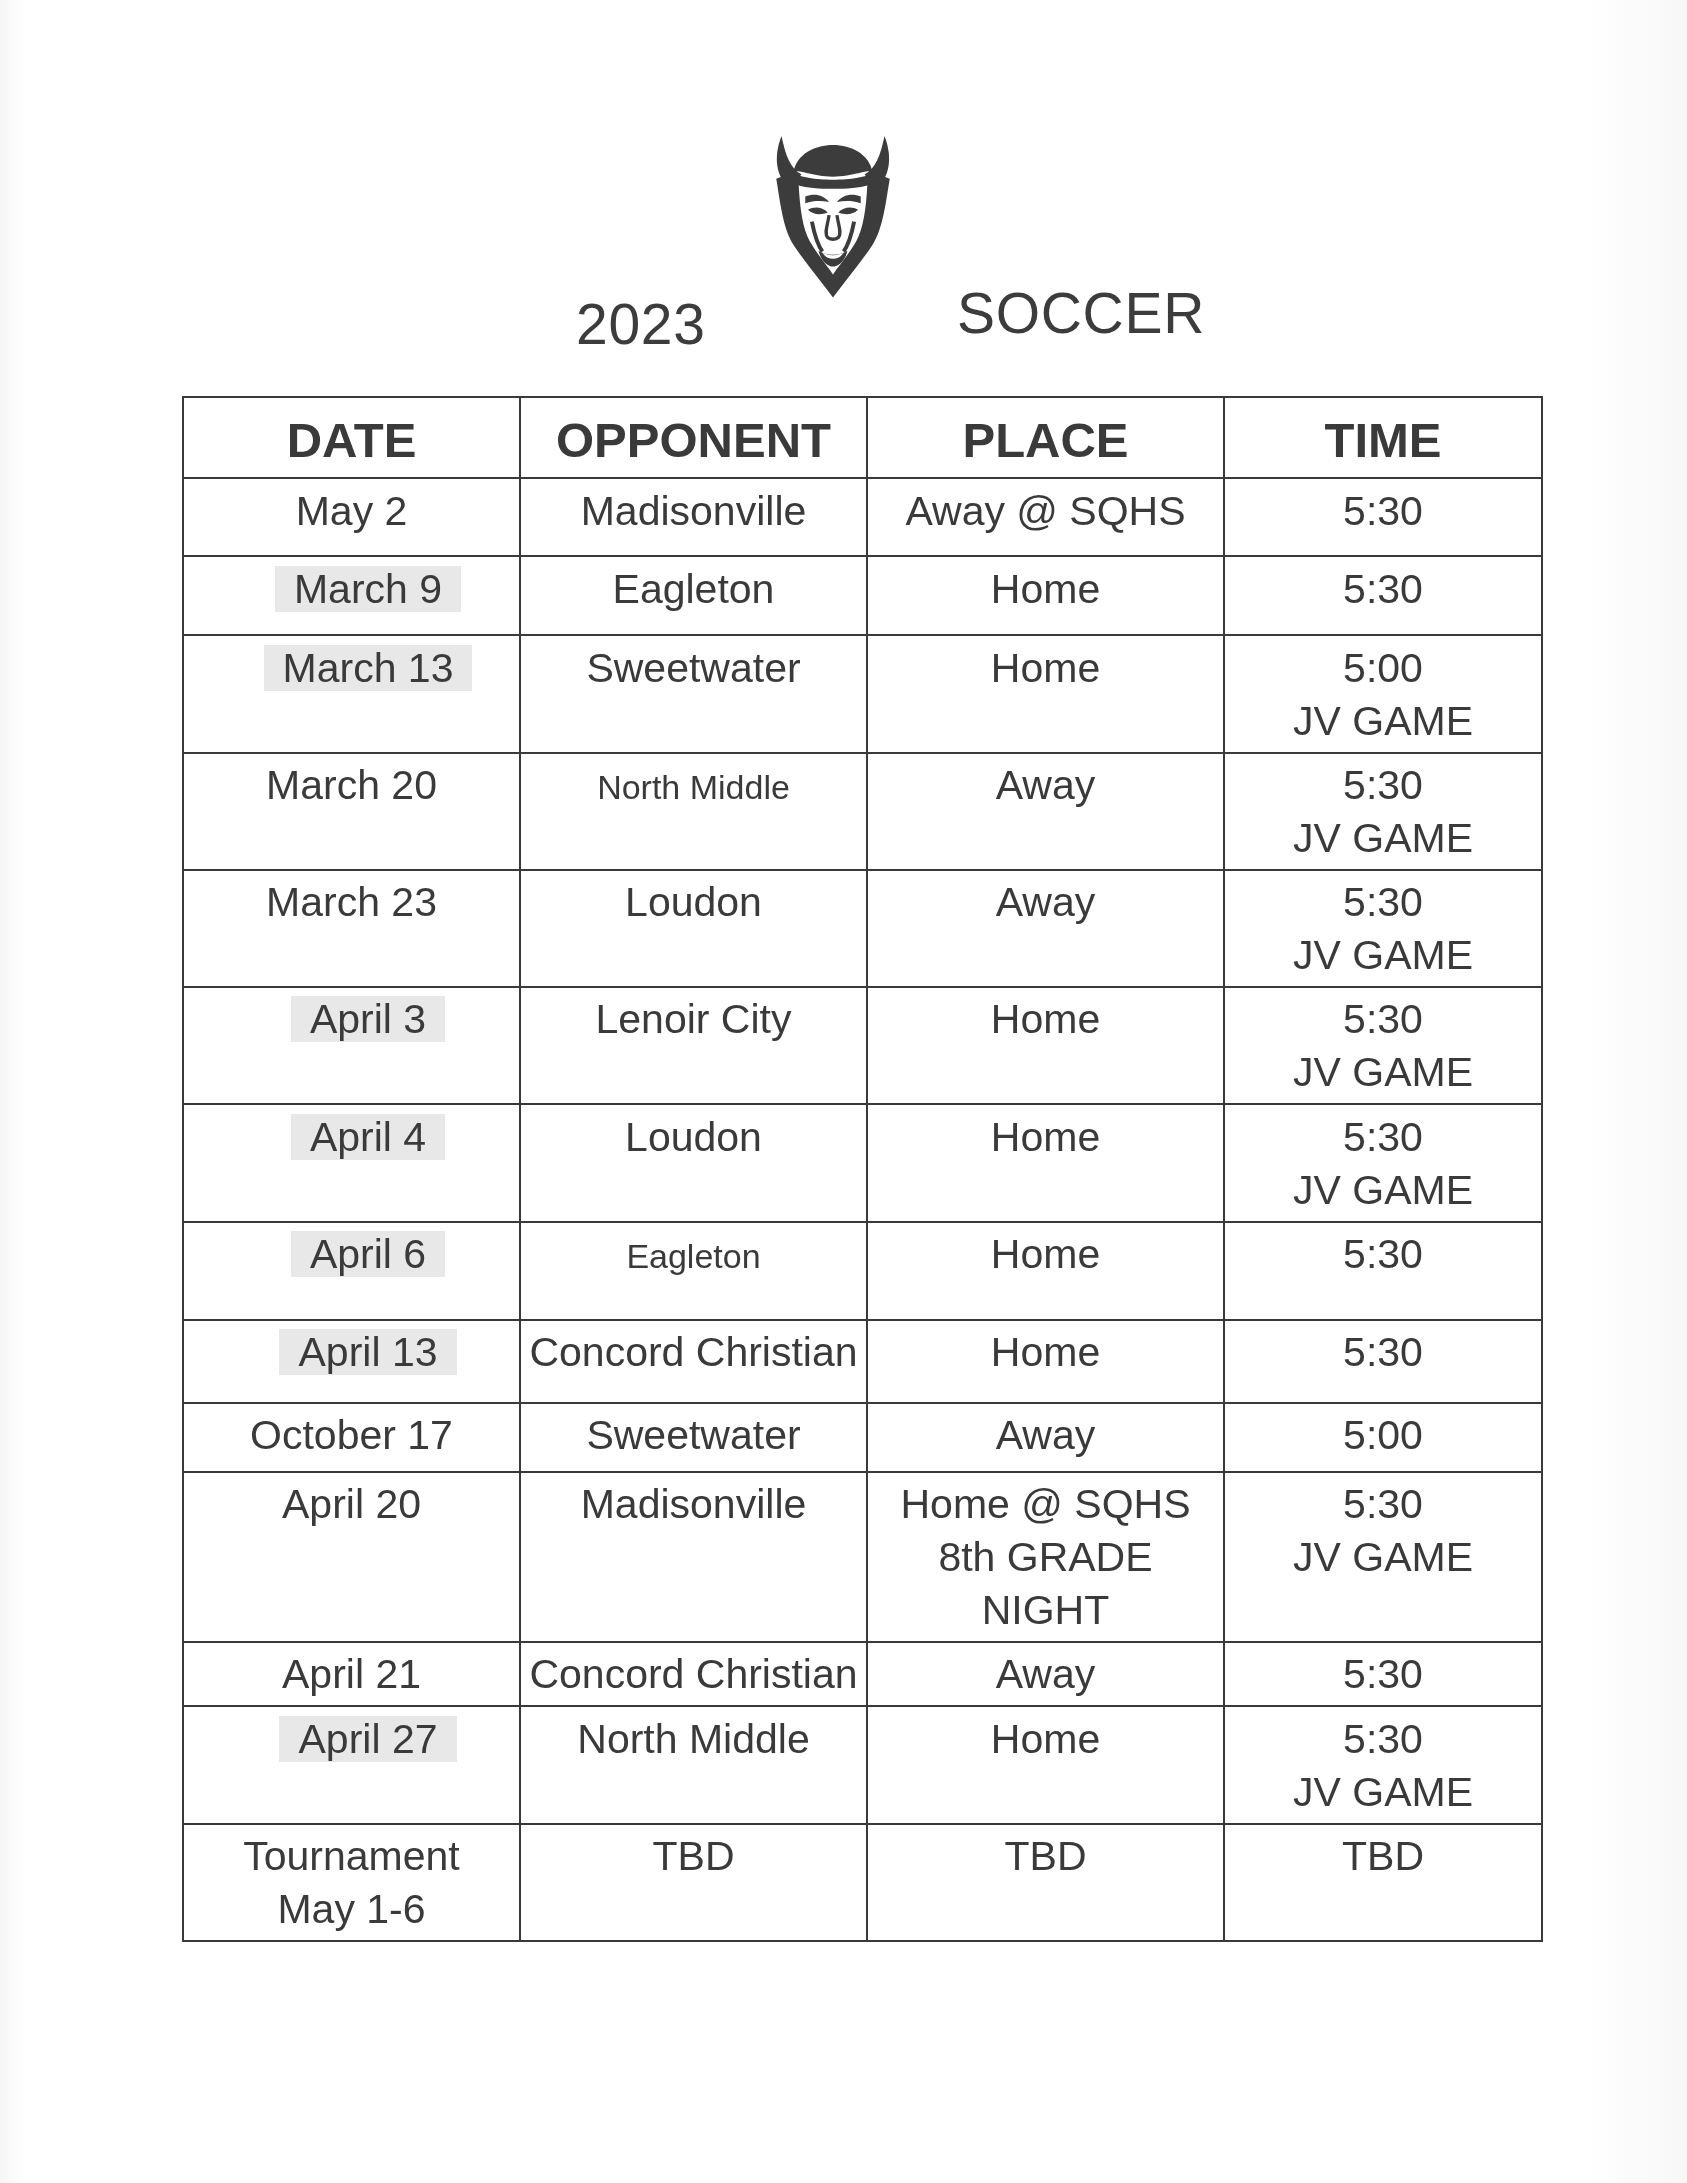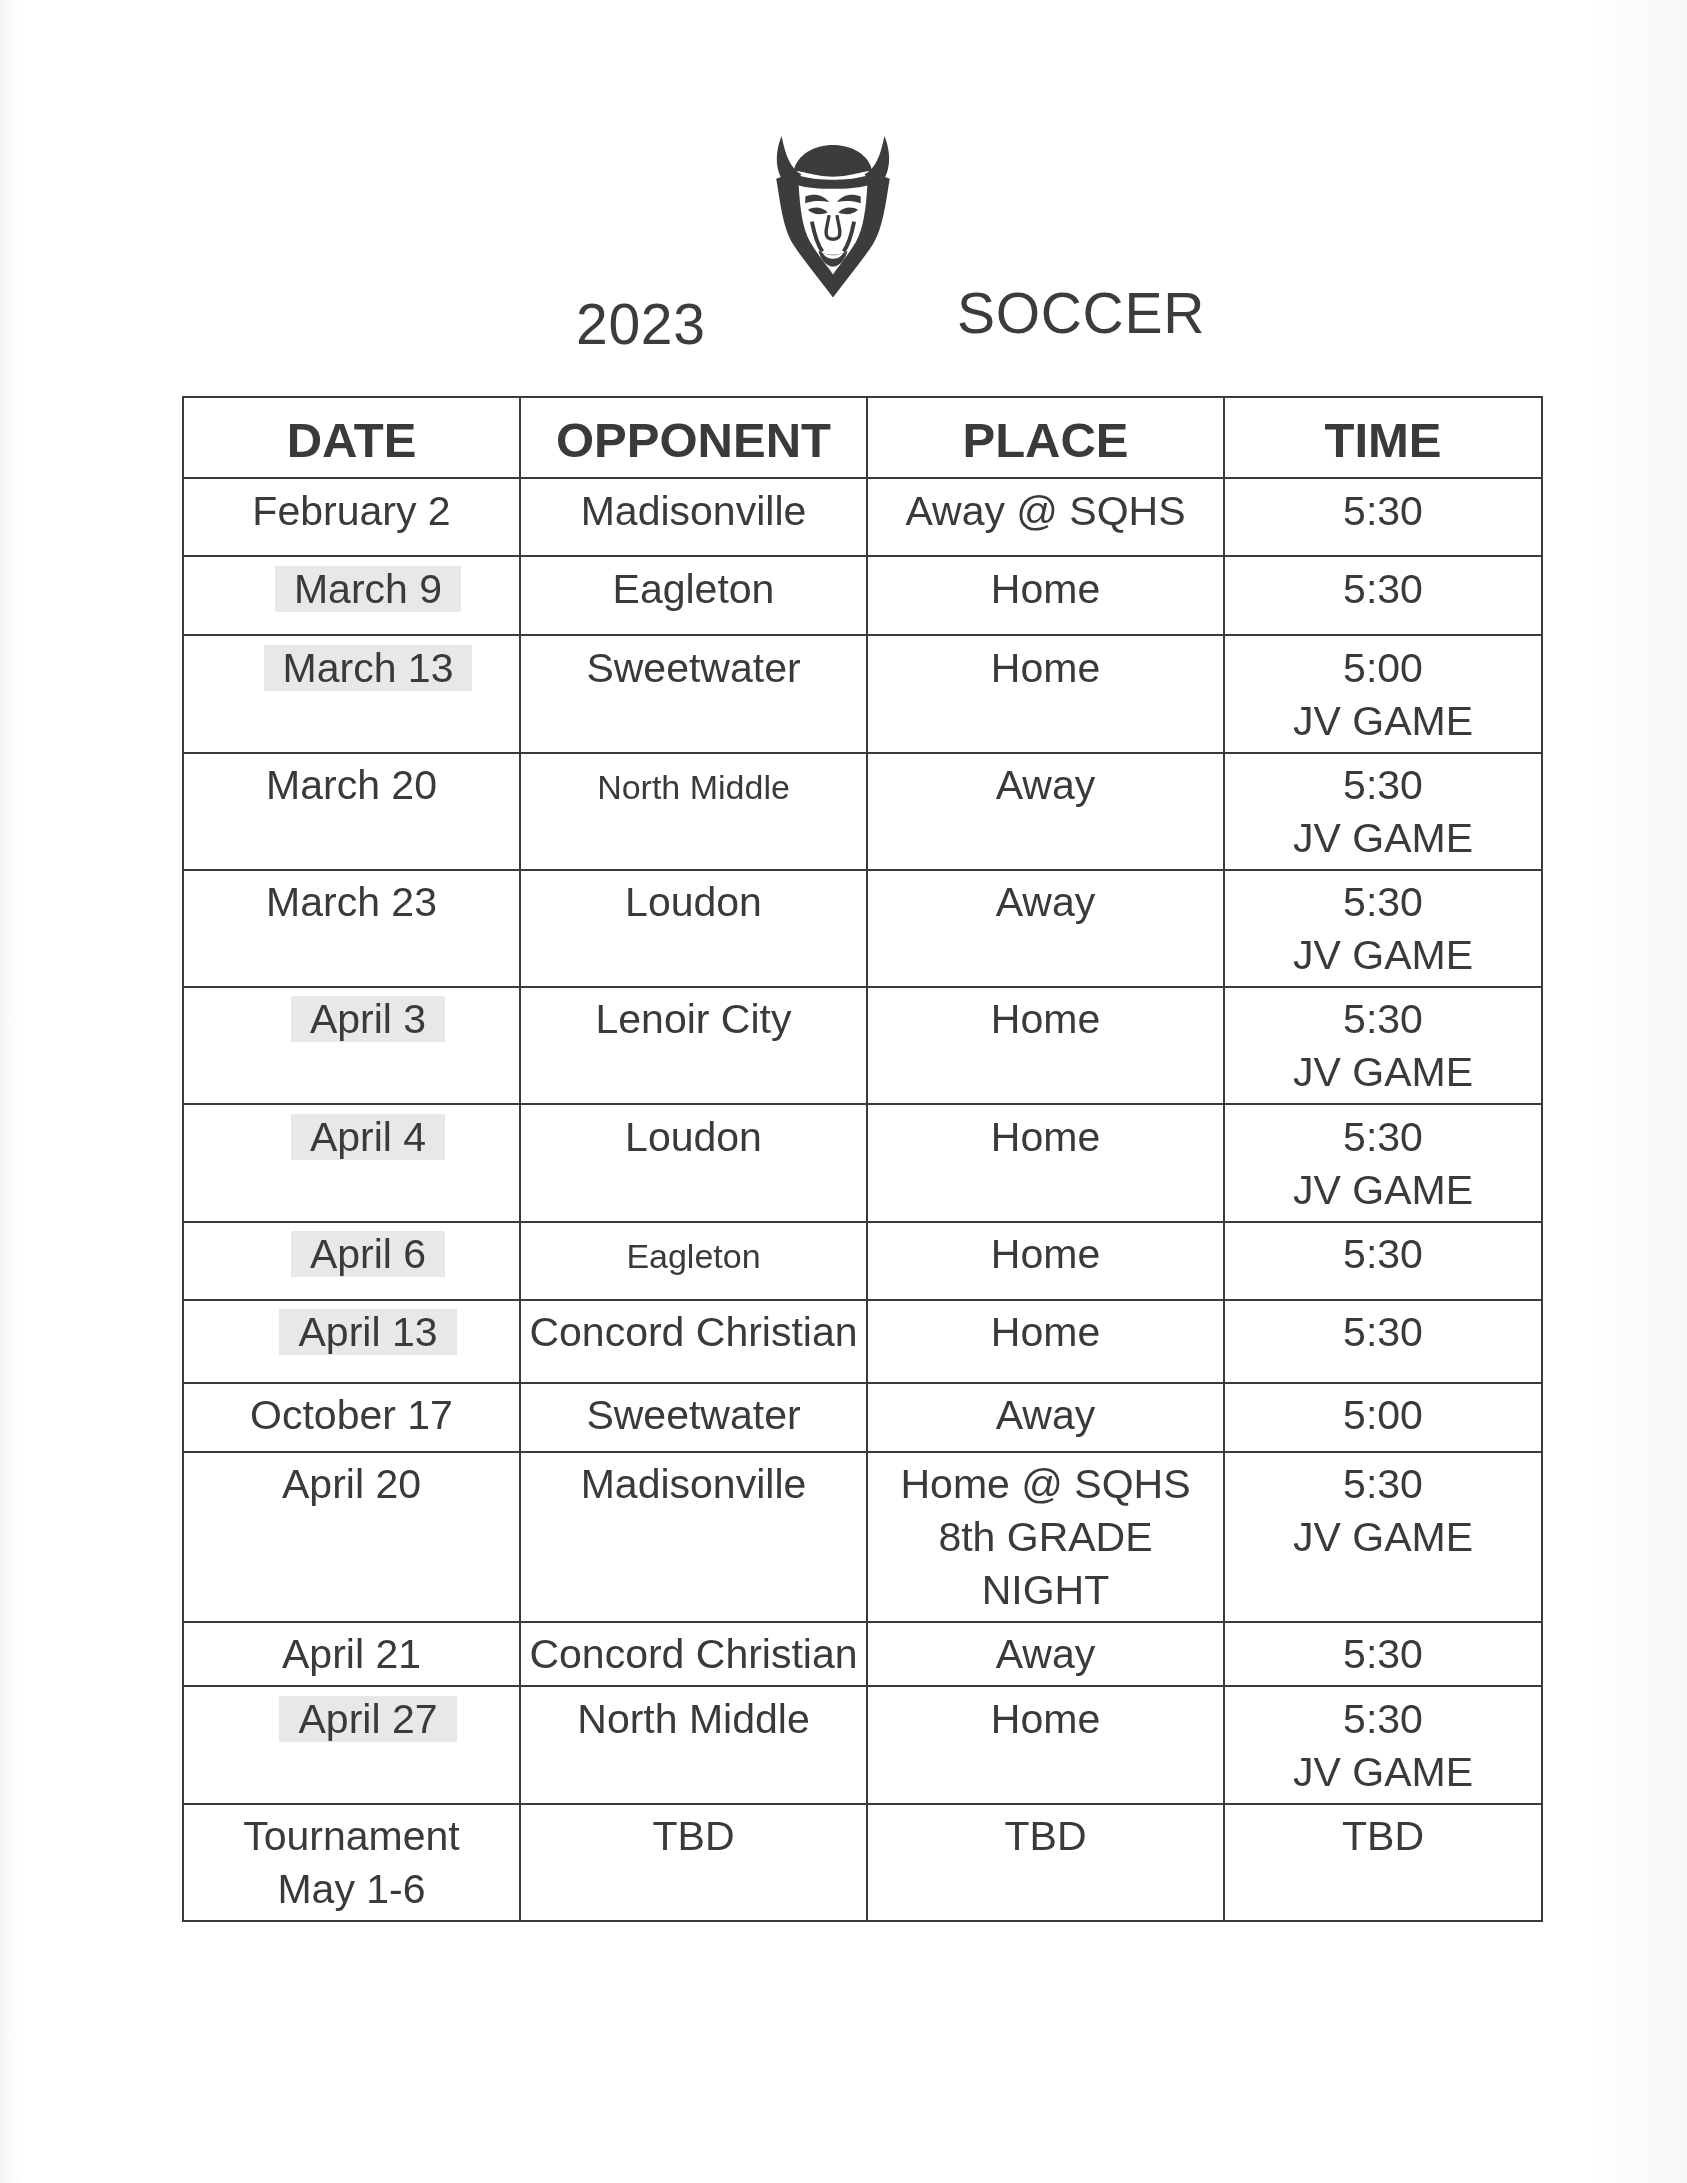--- a/index.html
+++ b/index.html
@@ -126,21 +126,21 @@
       <tr>
         <th>DATE</th>
         <th>OPPONENT</th>
         <th>PLACE</th>
         <th>TIME</th>
       </tr>
     </thead>
     <tbody>
 
       <tr style="height:78px">
-        <td><span>February 2</span></td>
+        <td><span>May 2</span></td>
         <td><span>Madisonville</span></td>
         <td><span>Away @ SQHS</span></td>
         <td><span>5:30</span></td>
       </tr>
 
       <tr style="height:79px">
         <td><span class="hl">March 9</span></td>
         <td><span>Eagleton</span></td>
         <td><span>Home</span></td>
         <td><span>5:30</span></td>
@@ -189,21 +189,21 @@
       <tr style="height:110px">
         <td><span class="hl">April 4</span></td>
         <td><span>Loudon</span></td>
         <td><span>Home</span></td>
         <td>
           <span class="line">5:30</span>
           <span class="line">JV GAME</span>
         </td>
       </tr>
 
-      <tr style="height:78px">
+      <tr style="height:98px">
         <td><span class="hl">April 6</span></td>
         <td><span class="small">Eagleton</span></td>
         <td><span>Home</span></td>
         <td><span>5:30</span></td>
       </tr>
 
 
       <tr style="height:83px">
         <td><span class="hl">April 13</span></td>
         <td><span>Concord Christian</span></td>

